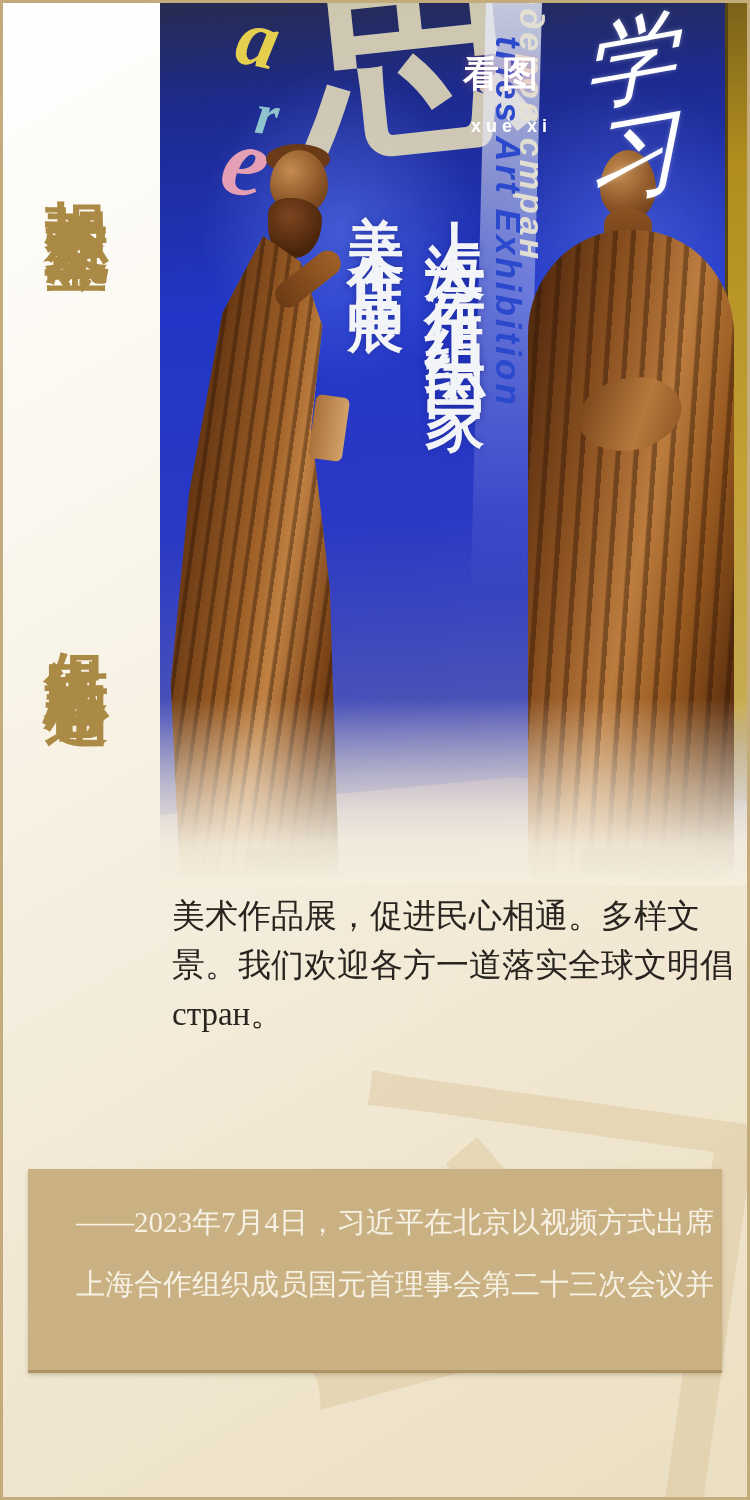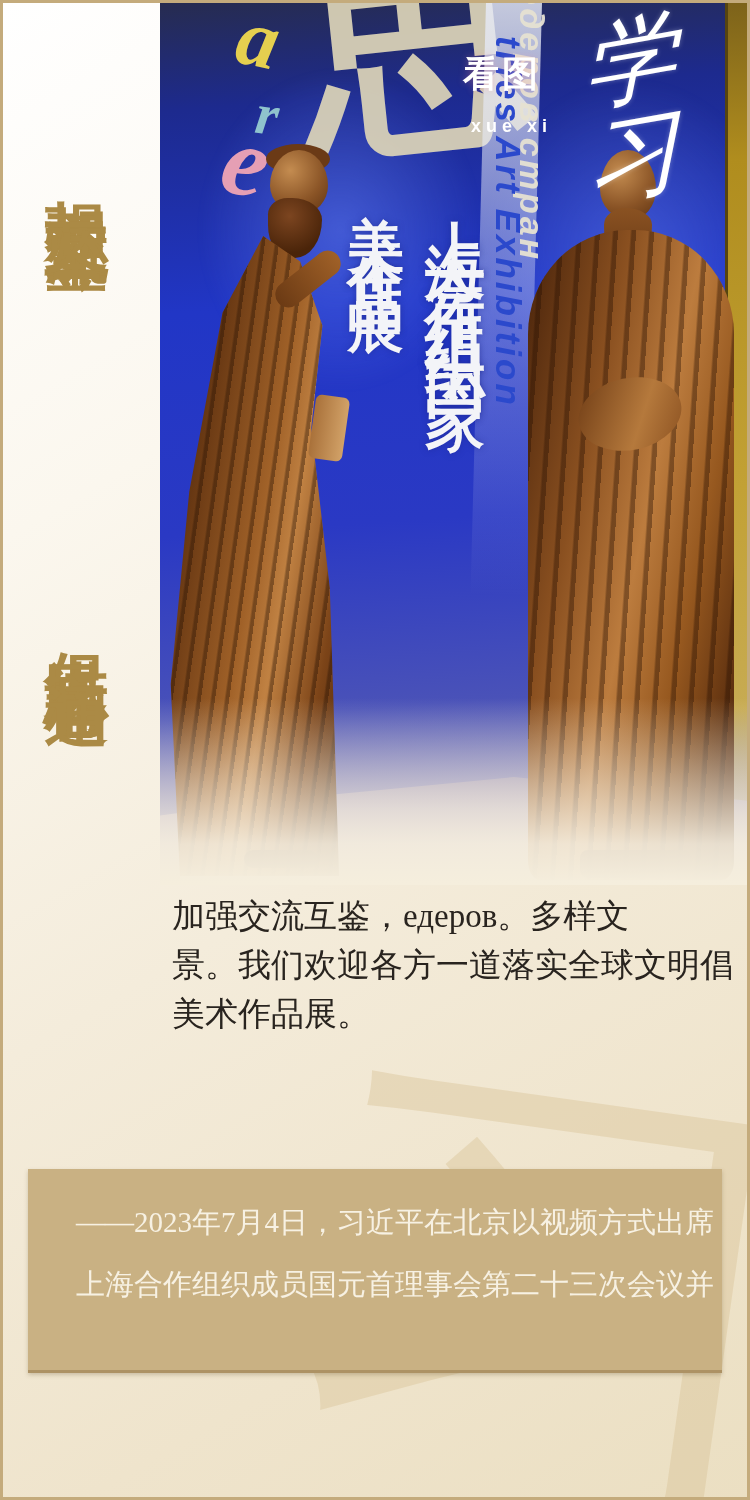--- a/index.html
+++ b/index.html
@@ -228,23 +228,23 @@
 
     <div class="logo-kantu">看图</div>
     <div class="logo-pinyin">xue xi</div>
     <div class="logo-calligraphy">学习</div>
   </div>
 
   <div class="headline h1">加强交流互鉴</div>
   <div class="headline h2">促进民心相通</div>
 
   <div class="para">
-    <div class="para-line">加强交流互鉴，едеров。多样文</div>
+    <div class="para-line">美术作品展，促进民心相通。多样文</div>
     <div class="para-line">景。我们欢迎各方一道落实全球文明倡</div>
-    <div class="para-line">美术作品展。</div>
+    <div class="para-line">стран。</div>
   </div>
 
   <div class="quote-box">
     <div class="quote-text">
       <div class="quote-line">——2023年7月4日，习近平在北京以视频方式出席</div>
       <div class="quote-line">上海合作组织成员国元首理事会第二十三次会议并</div>
     </div>
   </div>
 
 

